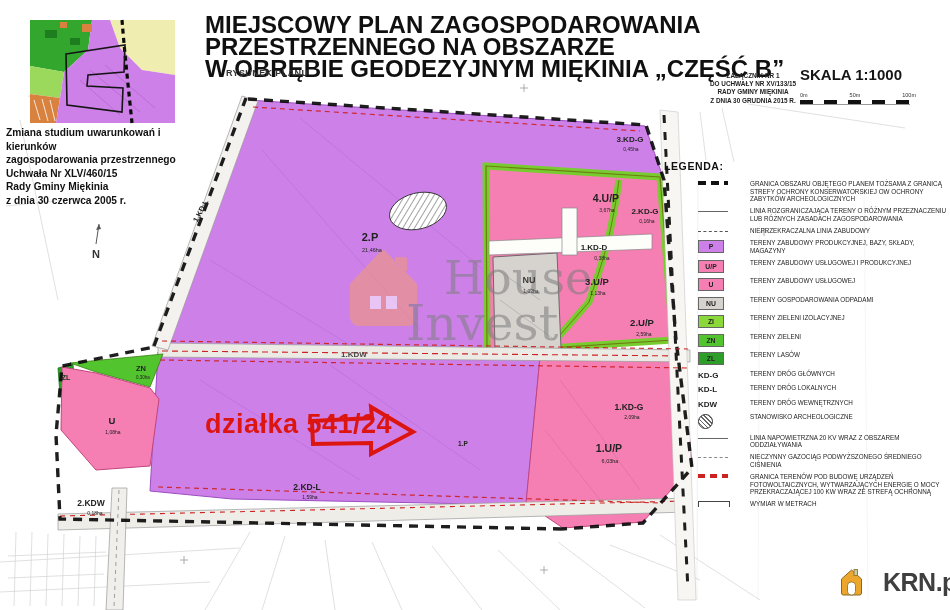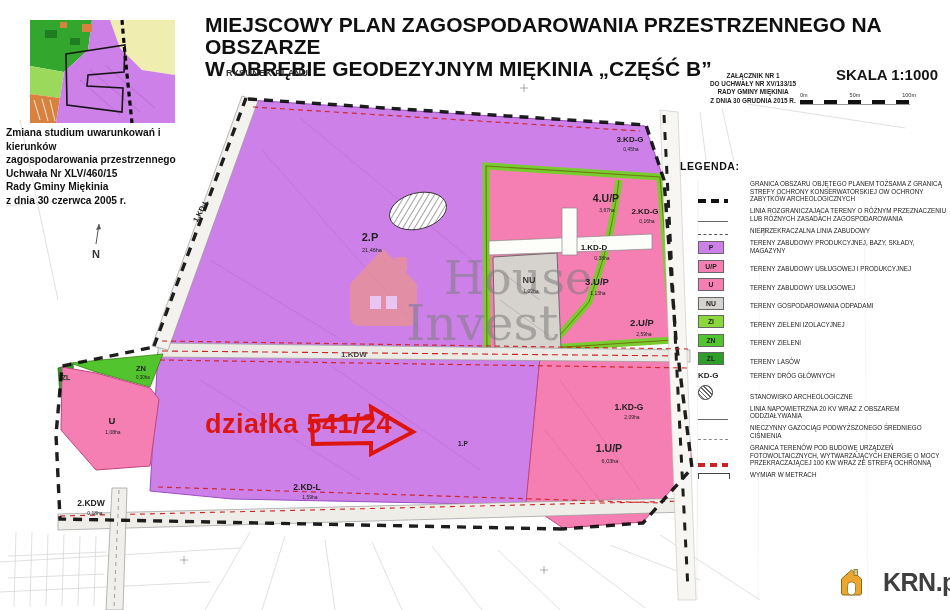--- a/index.html
+++ b/index.html
@@ -1,33 +1,33 @@
 <!DOCTYPE html>
 <html><head>
 <meta charset="utf-8">
 <style>
   html,body{margin:0;padding:0;background:#ffffff;}
   #stage{position:relative;width:950px;height:610px;background:#fff;overflow:hidden;
          font-family:"Liberation Sans",sans-serif;color:#1a1a1a;}
   #mapsvg{position:absolute;left:0;top:0;z-index:1;}
   .ov{position:absolute;z-index:3;}
   
-  #title{left:205px;top:14px;width:720px;font-size:21px;font-weight:bold;line-height:22px;color:#101010;}
+  #title{left:205px;top:14px;width:720px;font-size:24px;font-weight:bold;line-height:22px;color:#101010;}
   #subtitle{left:226px;top:68px;font-size:9px;font-weight:bold;color:#333;letter-spacing:.4px;text-align:right;}
   #attach{left:688px;top:72px;width:130px;text-align:center;font-size:6.4px;line-height:8.2px;font-weight:bold;color:#222;}
-  #skala{left:836px;top:66px;font-size:15px;font-weight:bold;color:#151515;}
+  #skala{left:800px;top:66px;font-size:15px;font-weight:bold;color:#151515;}
   #sbar{left:800px;top:92px;width:116px;}
   #sbar .ticks{display:flex;justify-content:space-between;font-size:5.5px;color:#333;margin-bottom:2px;}
   #sbar .bar{height:4px;width:110px;background:repeating-linear-gradient(90deg,#111 0 13px,#fff 13px 24px);border-bottom:1px solid #999;}
   
   #insetcap{left:6px;top:126px;width:202px;text-align:left;font-size:10.2px;line-height:13.6px;font-weight:600;color:#111;}
   
-  #legtitle{left:680px;top:160px;font-size:10.5px;font-weight:bold;letter-spacing:.6px;color:#111;}
+  #legtitle{left:664px;top:160px;font-size:10.5px;font-weight:bold;letter-spacing:.6px;color:#111;}
   #legend{left:698px;top:180px;width:250px;}
-  .lg-row{display:flex;align-items:flex-end;margin-bottom:4.5px;gap:16px;}
+  .lg-row{display:flex;align-items:flex-start;margin-bottom:4.5px;gap:16px;}
   .sw{width:36px;min-width:36px;display:flex;justify-content:flex-start;align-items:center;padding-top:1px;}
   .lg-label{font-size:6.3px;line-height:7.6px;color:#222;font-weight:500;}
   .dash3{width:30px;height:4px;background:repeating-linear-gradient(90deg,#111 0 8px,transparent 8px 13px);}
   .thinline{width:30px;height:0;border-top:1.2px solid #666;margin-top:3px;}
   .dashdot{width:30px;height:0;border-top:1.2px dashed #555;margin-top:3px;}
   .gasline{width:30px;height:0;border-top:1.6px dashed #888;margin-top:3px;}
   .reddash{width:30px;height:4px;background:repeating-linear-gradient(90deg,#cc2222 0 7px,transparent 7px 12px);}
   .dim{width:30px;height:5px;border-top:1.2px solid #444;border-left:1.2px solid #444;border-right:1.2px solid #444;}
   .box{display:inline-flex;width:24px;height:11px;border:1px solid #666;font-size:6.8px;font-weight:bold;
        align-items:center;justify-content:center;color:#222;}
@@ -318,20 +318,32 @@
       <div class="lg-label">TERENY LASÓW</div>
     </div>
     <div class="lg-row">
       <div class="sw">
           <span class="rcode">KD-G</span>
         </div>
       <div class="lg-label">TERENY DRÓG GŁÓWNYCH</div>
     </div>
     <div class="lg-row">
       <div class="sw">
+          <span class="rcode">KD-L</span>
+        </div>
+      <div class="lg-label">TERENY DRÓG LOKALNYCH</div>
+    </div>
+    <div class="lg-row">
+      <div class="sw">
+          <span class="rcode">KDW</span>
+        </div>
+      <div class="lg-label">TERENY DRÓG WEWNĘTRZNYCH</div>
+    </div>
+    <div class="lg-row">
+      <div class="sw">
           <div class="circ"></div>
         </div>
       <div class="lg-label">STANOWISKO ARCHEOLOGICZNE</div>
     </div>
     <div class="lg-row">
       <div class="sw">
           <div class="thinline"></div>
         </div>
       <div class="lg-label">LINIA NAPOWIETRZNA 20 KV WRAZ Z OBSZAREM ODDZIAŁYWANIA</div>
     </div>

